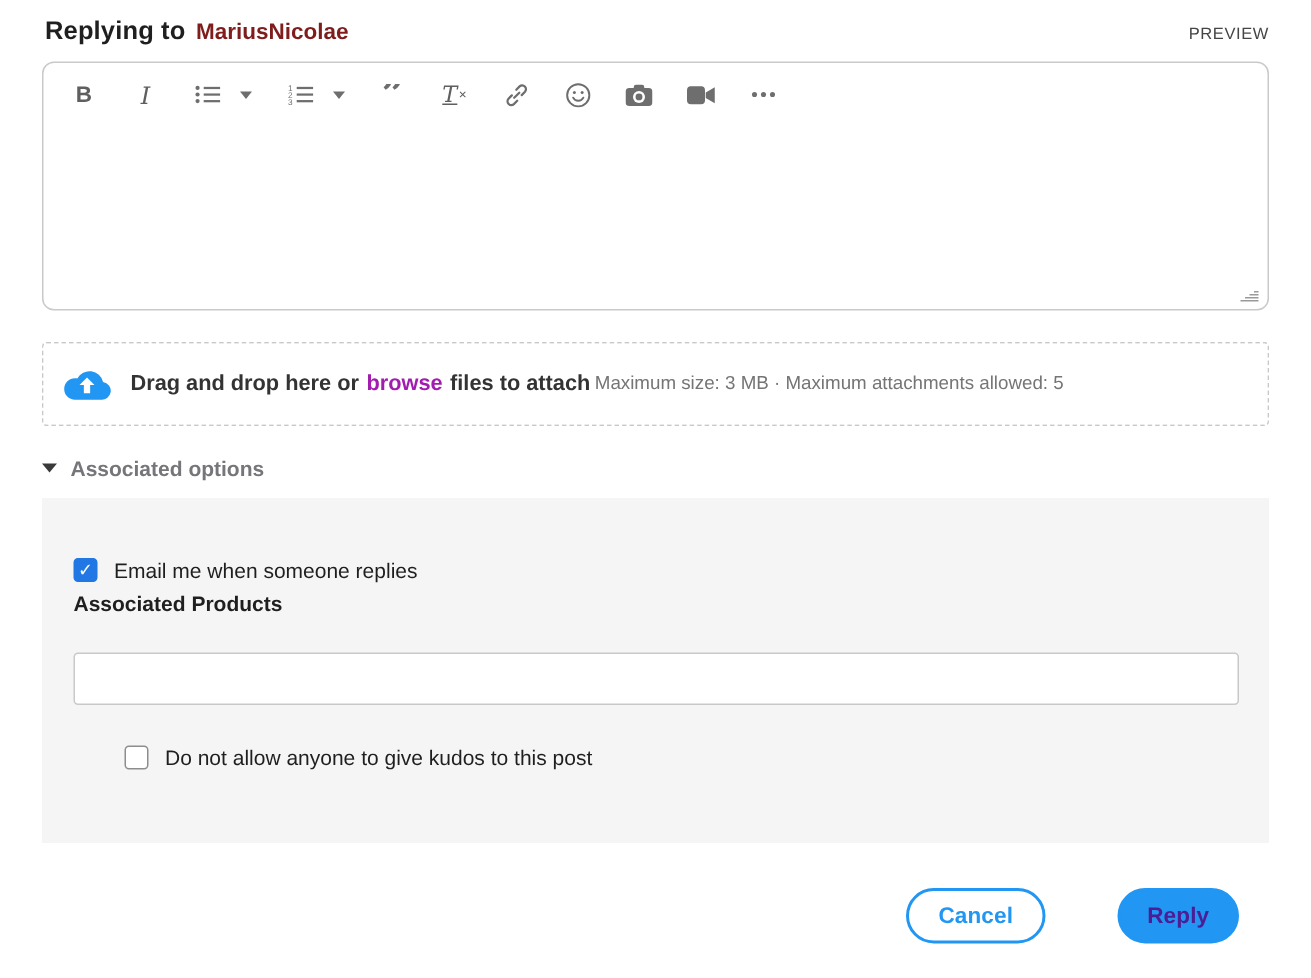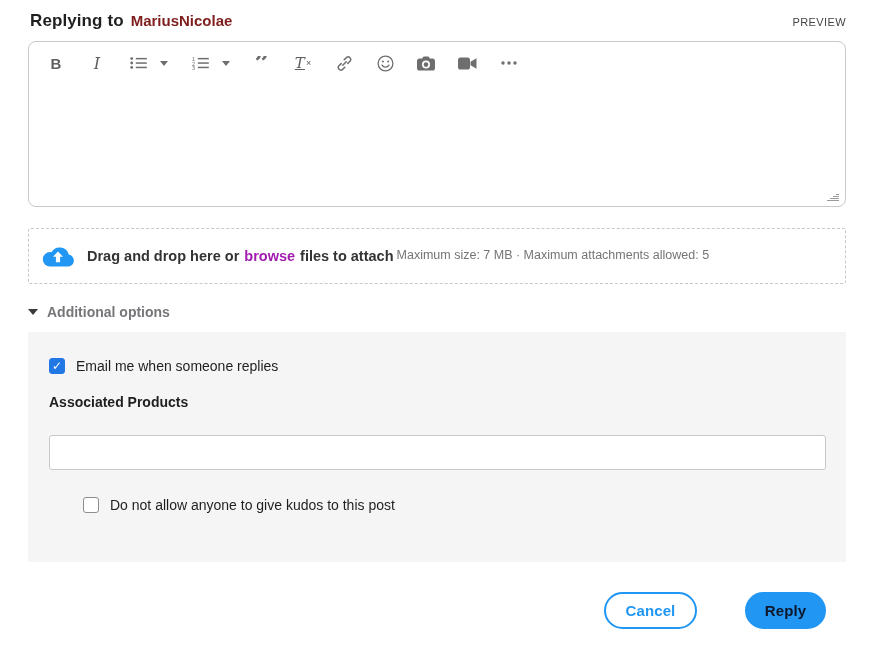--- a/index.html
+++ b/index.html
@@ -53,21 +53,21 @@
   .dz-line2 { font-size: 12.5px; color: #757575; }
 
   
   .addl-header { position: absolute; left: 28px; top: 304px; display: flex; align-items: center; gap: 9px; cursor: pointer; }
   .tri-down { width: 0; height: 0; border-left: 5px solid transparent; border-right: 5px solid transparent; border-top: 6px solid #3a3a3a; }
   .addl-label { font-size: 14px; font-weight: 700; color: #76767a; }
 
   
   .panel { position: absolute; left: 28px; top: 332px; width: 818px; height: 230px; background: #f5f5f6; }
   .checkrow { position: absolute; display: flex; align-items: center; gap: 11px; cursor: default; }
-  .checkrow.row1 { left: 21px; top: 26px; }
+  .checkrow.row1 { left: 21px; top: 40px; }
   .checkrow.row2 { left: 21px; top: 165px; padding-left: 34px; }
   .checkbox {
     width: 16px; height: 16px; border-radius: 3px; background: #fff;
     border: 1.5px solid #8d8d8d; cursor: pointer; position: relative; flex: 0 0 auto;
   }
   .checkbox.checked { background: #2178E4; border-color: #2178E4; }
   .checkbox.checked::after {
     content: "✓"; position: absolute; left: 0; right: 0; top: -1px;
     text-align: center; color: #fff; font-size: 12px; font-weight: 700; line-height: 16px;
   }
@@ -80,21 +80,21 @@
   }
 
   
   .actions { position: absolute; top: 592px; right: 48px; display: flex; gap: 48px; }
   .btn {
     height: 37px; border-radius: 19px; font-size: 15px; font-weight: 700;
     display: inline-flex; align-items: center; justify-content: center;
     cursor: pointer; font-family: inherit; letter-spacing: .1px;
   }
   .btn-cancel { width: 93px; background: #fff; border: 2px solid #2196F3; color: #2196F3; }
-  .btn-reply { width: 81px; background: #2196F3; border: 2px solid #2196F3; color: #0f172a; }
+  .btn-reply { width: 81px; background: #2196F3; border: 2px solid #2196F3; color: #4c1d95; }
 
   svg { display: block; }
 </style>
 </head>
 <body>
 
 <div class="header">
   <span class="title">Replying to</span>
   <span class="username">MariusNicolae</span>
   <span class="preview">PREVIEW</span>
@@ -198,27 +198,27 @@
       <path d="M8 22.5 A7.2 7.2 0 0 1 8 8.1 C8.5 8.1 9 8.16 9.5 8.28 A9.3 9.3 0 0 1 26.7 10.6 A5.95 5.95 0 0 1 25 22.5 Z" fill="#2196F3"></path>
       <path d="M16 7.6 L21 12.7 H18.1 V18.2 H13.9 V12.7 H11 Z" fill="#fff"></path>
     </svg>
   </span>
   <div class="dz-text">
     <div class="dz-line1">
       <span>Drag and drop here or</span>
       <span class="browse">browse</span>
       <span>files to attach</span>
     </div>
-    <div class="dz-line2">Maximum size: 7 MB · Maximum attachments allowed: 5</div>
+    <div class="dz-line2">Maximum size: 3 MB · Maximum attachments allowed: 5</div>
   </div>
 </div>
 
 <div class="addl-header">
   <span class="tri-down"></span>
-  <span class="addl-label">Additional options</span>
+  <span class="addl-label">Associated options</span>
 </div>
 
 <div class="panel">
 
   <div class="checkrow row1">
     <span class="checkbox checked"></span>
     <span class="checklabel">Email me when someone replies</span>
   </div>
 
   <div class="products-label">Associated Products</div>

